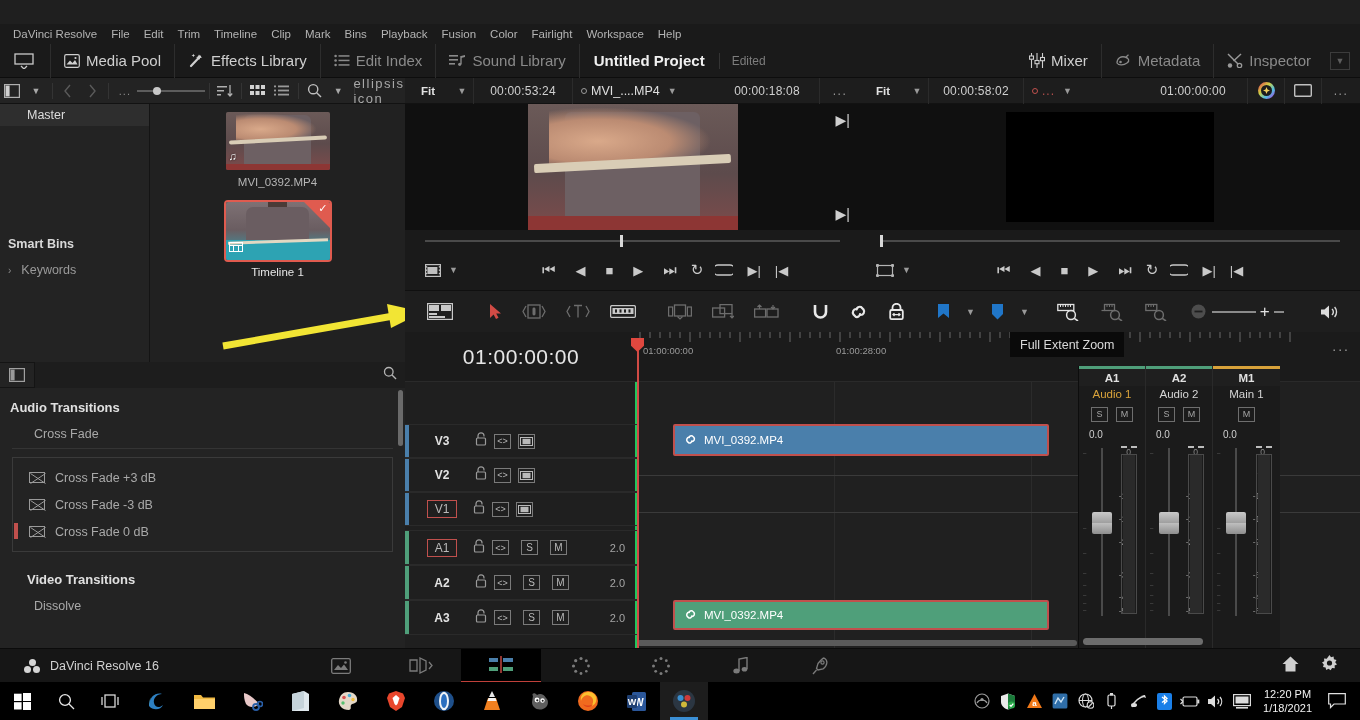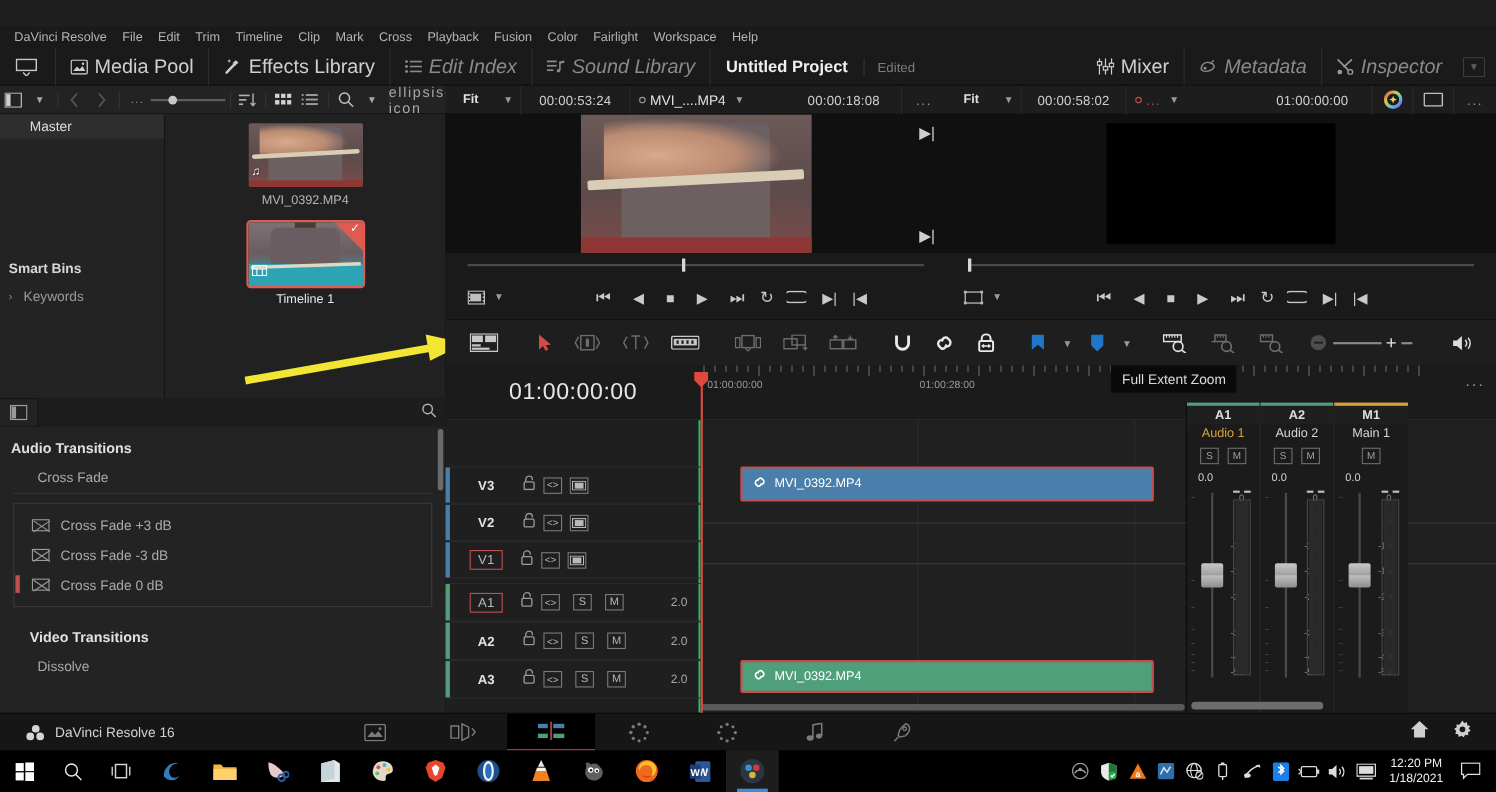--- a/index.html
+++ b/index.html
@@ -46,23 +46,23 @@
   }
 
   
   .apptoolbar {
     position: absolute; left: 0; top: 44px; width: 1360px; height: 34px;
     background: #1a1a1a; display: flex; align-items: center;
     border-bottom: 1px solid #0d0d0d;
   }
   .tb-btn {
     display: flex; align-items: center; gap: 6px; height: 34px;
-    padding: 0 13px; font-size: 18px; color: #cfcfcf; white-space: nowrap;
-  }
-  .tb-btn.dim { color: #8a8a8a; font-style: italic; }
+    padding: 0 13px; font-size: 15px; color: #cfcfcf; white-space: nowrap;
+  }
+  .tb-btn.dim { color: #8a8a8a; }
   .tb-sep { width: 1px; height: 34px; background: #2d2d2d; }
   .tb-title {
     font-size: 15px; font-weight: bold; color: #f0f0f0; padding: 0 14px;
     white-space: nowrap;
   }
   .tb-edited { font-size: 12px; color: #7d7d7d; padding-left: 2px; }
   .tb-spacer { flex: 1; }
   .tb-chev {
     width: 20px; height: 18px; border: 1px solid #3c3c3c; color: #5e5e5e;
     display: flex; align-items: center; justify-content: center;
@@ -508,21 +508,21 @@
 
 
   <div class="menubar">
     <div class="menu-item">DaVinci Resolve</div>
     <div class="menu-item">File</div>
     <div class="menu-item">Edit</div>
     <div class="menu-item">Trim</div>
     <div class="menu-item">Timeline</div>
     <div class="menu-item">Clip</div>
     <div class="menu-item">Mark</div>
-    <div class="menu-item">Cross</div>
+    <div class="menu-item">Bins</div>
     <div class="menu-item">Playback</div>
     <div class="menu-item">Fusion</div>
     <div class="menu-item">Color</div>
     <div class="menu-item">Fairlight</div>
     <div class="menu-item">Workspace</div>
     <div class="menu-item">Help</div>
   </div>
 
   <div class="apptoolbar">
     <div class="tb-btn" style="padding:0 16px 0 14px;">

